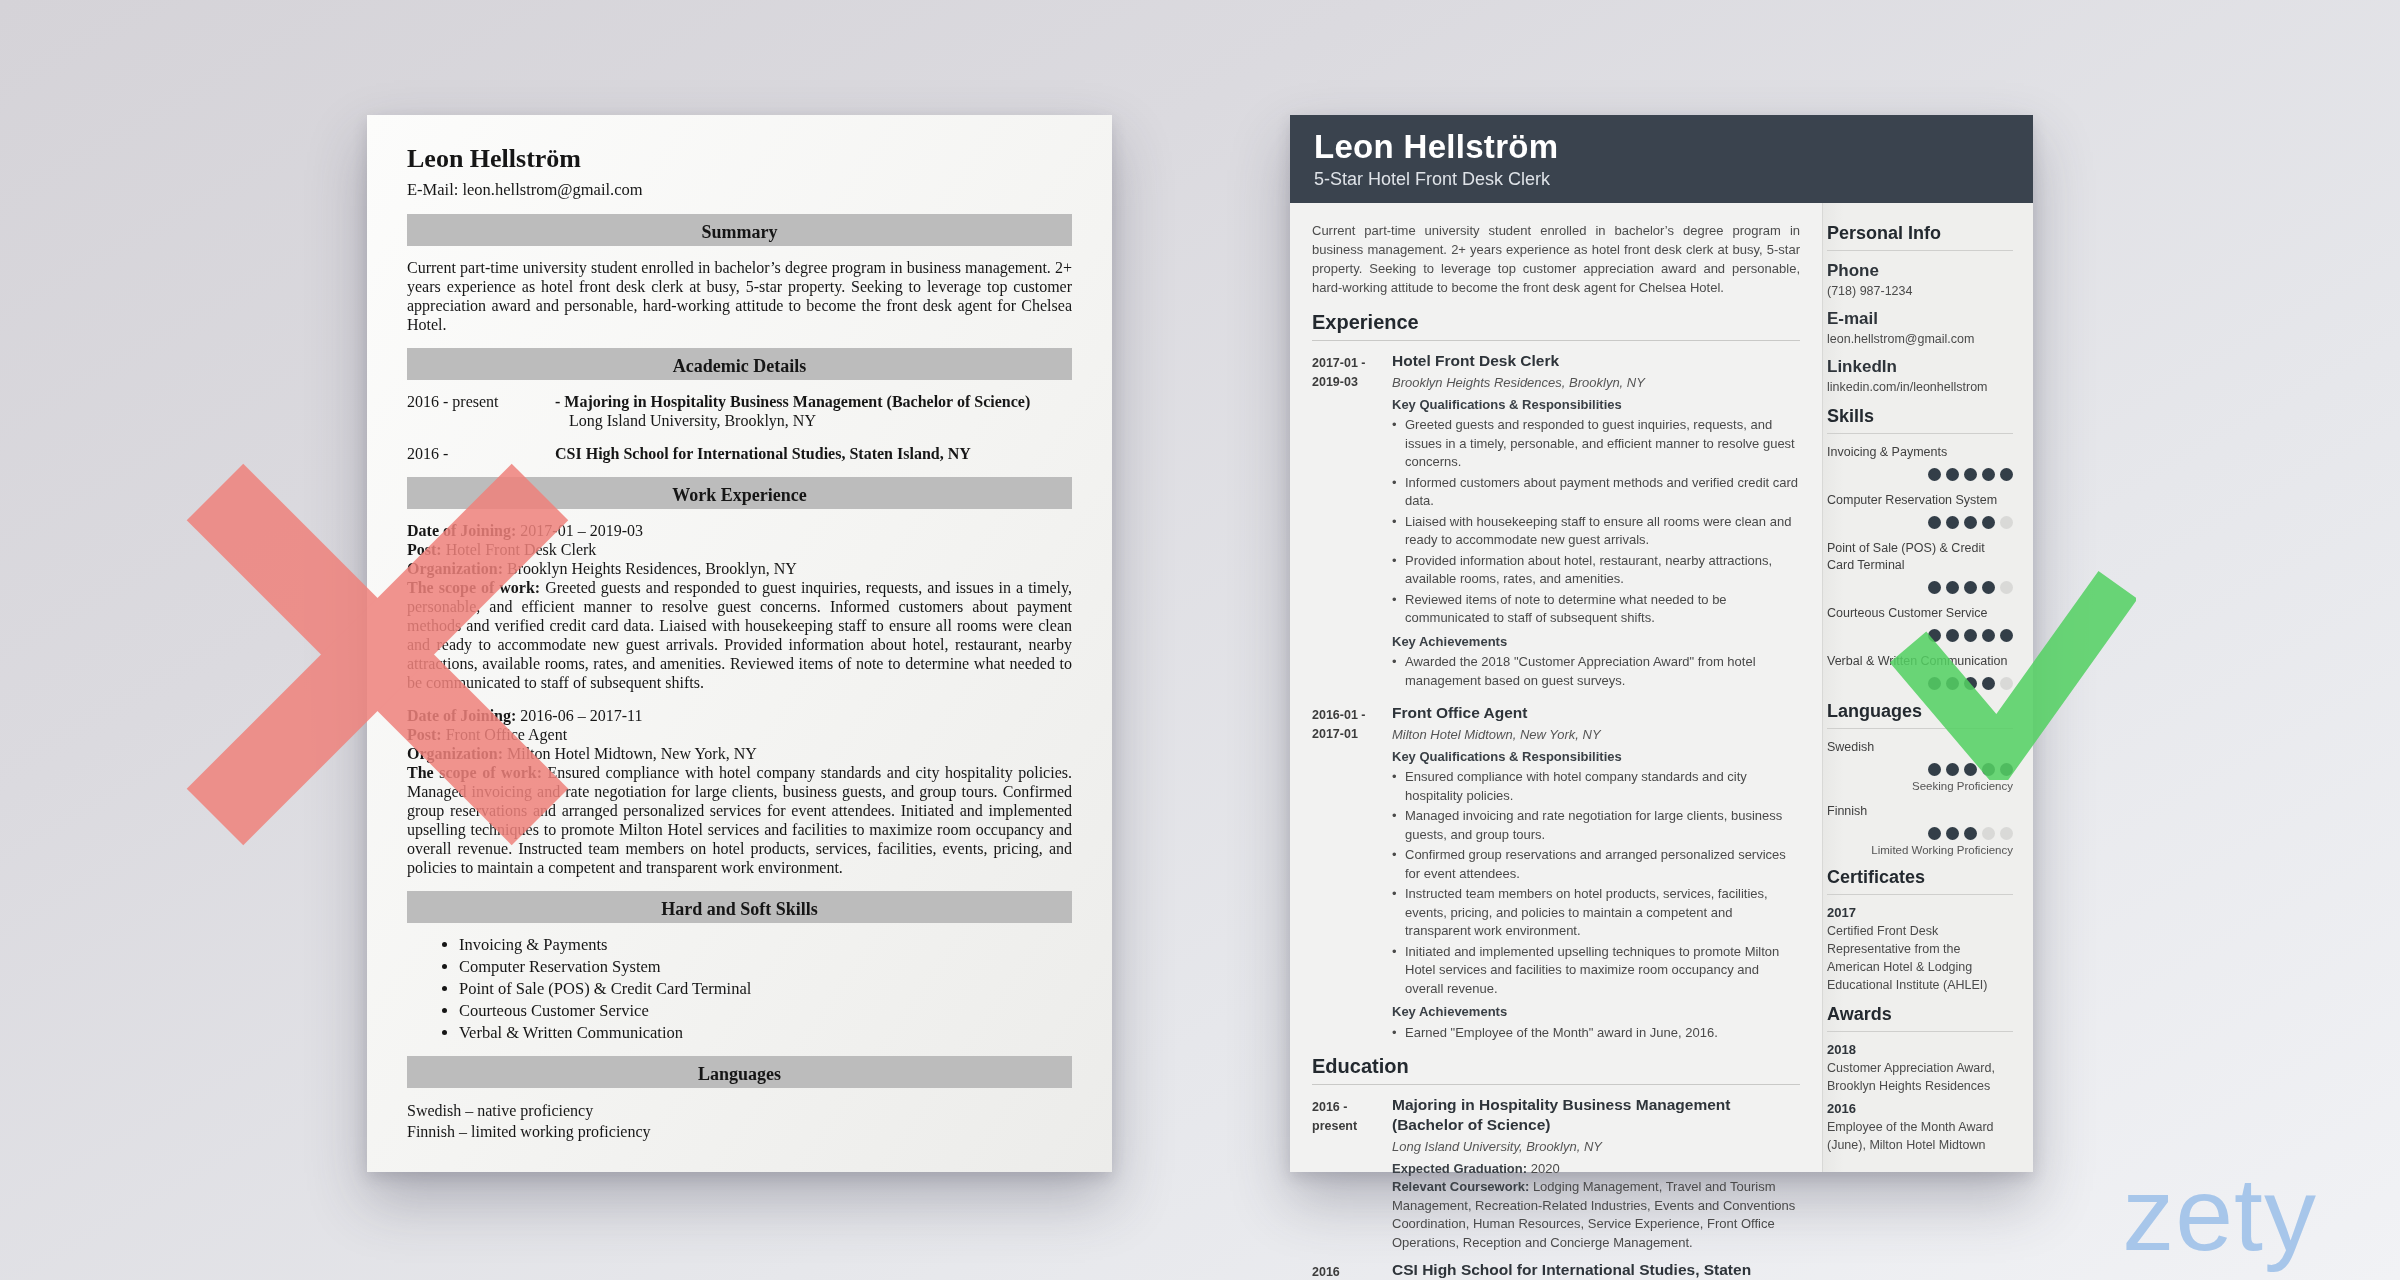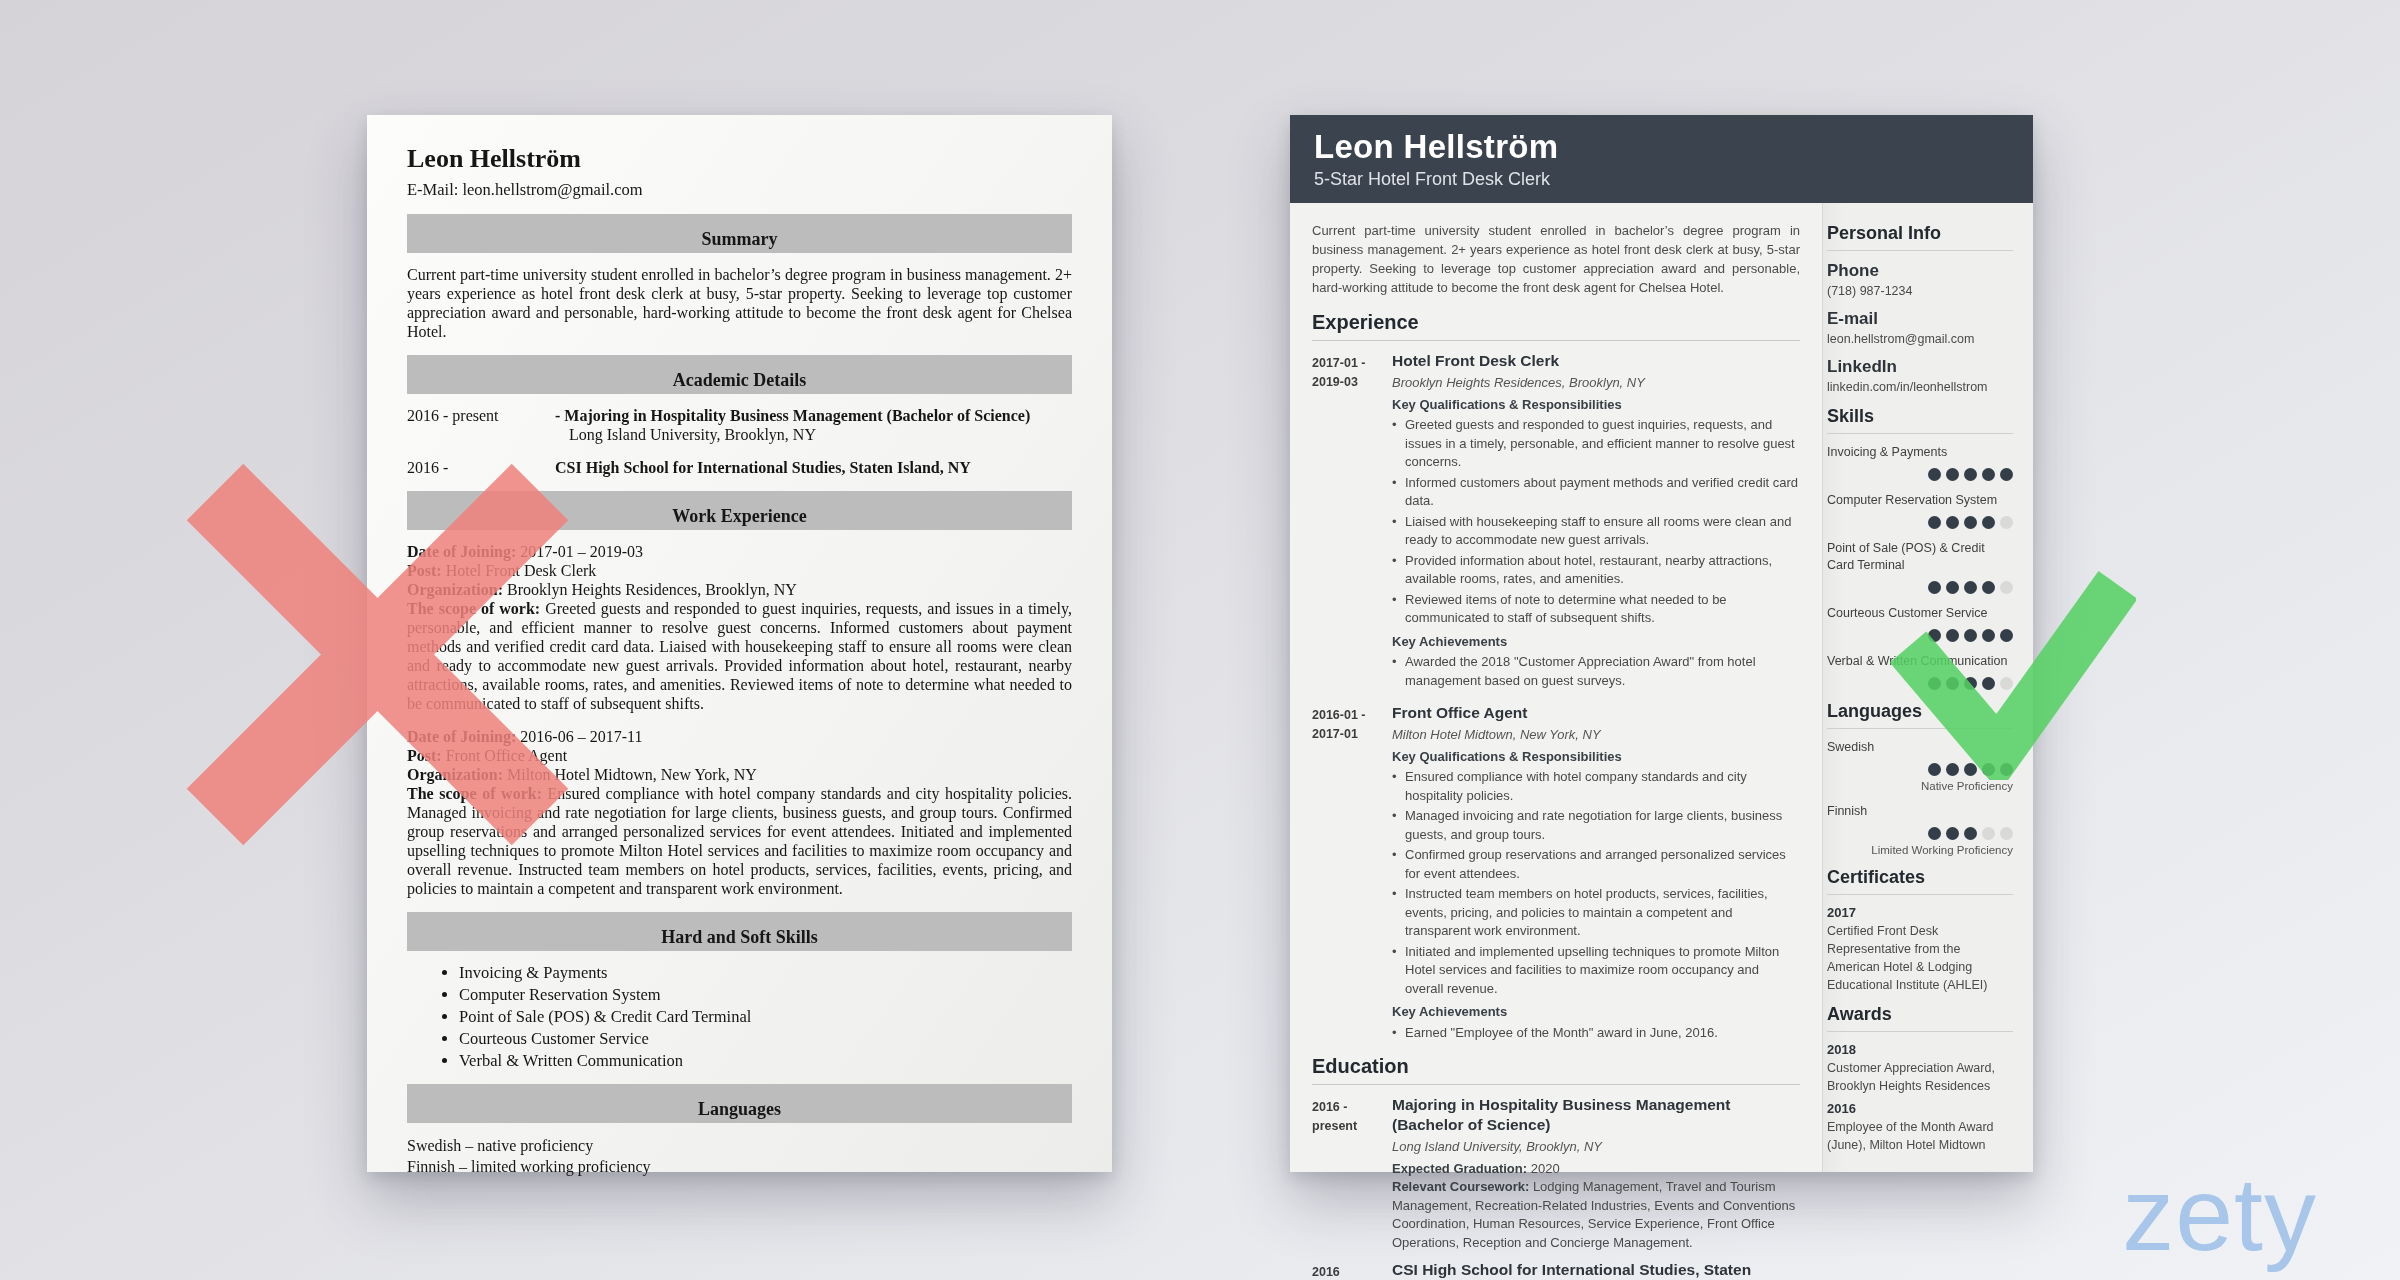--- a/index.html
+++ b/index.html
@@ -12,21 +12,21 @@
   .page-bad{
     position:absolute;left:367px;top:115px;width:745px;height:1057px;box-sizing:border-box;
     padding:30px 40px;background:linear-gradient(125deg,#fcfcfb 0%,#f4f4f2 55%,#ececea 100%);
     box-shadow:0 28px 55px rgba(55,55,75,.30),0 6px 14px rgba(55,55,75,.16);
     font-family:"Liberation Serif",serif;color:#161616;font-size:16px;line-height:19px;
   }
   .bad-name{font-size:26px;font-weight:bold;margin:0 0 7px 0;line-height:28px;}
   .bad-contact{margin:0;font-size:16.5px;line-height:20px;}
   .bad-bar{
     background:#bcbcbc;text-align:center;font-weight:bold;font-size:18px;
-    padding:15px 0 4px 0;margin:14px 0 12px 0;line-height:20px;
+    padding:8px 0 4px 0;margin:14px 0 12px 0;line-height:20px;
   }
   .bad-p{margin:0 0 6px 0;text-align:justify;}
   .edu-row{display:flex;margin:0 0 14px 0;}
   .edu-dates{width:148px;flex:none;}
   .edu-body{flex:1;}
   .edu-title{font-weight:bold;}
   .edu-school{padding-left:14px;}
   .kv{margin:0;}
   .kv b{font-weight:bold;}
   .scope{margin:0 0 14px 0;text-align:justify;}
@@ -277,21 +277,21 @@
       <div class="side-h">Languages</div>
       <div class="skill">
         <div class="skill-name">Swedish</div>
         <div class="dots-row">
             <span class="dot filled"></span>
             <span class="dot filled"></span>
             <span class="dot filled"></span>
             <span class="dot filled"></span>
             <span class="dot filled"></span>
           </div>
-        <div class="lvl">Native Proficiency</div>
+        <div class="lvl">Seeking Proficiency</div>
       </div>
       <div class="skill">
         <div class="skill-name">Finnish</div>
         <div class="dots-row">
             <span class="dot filled"></span>
             <span class="dot filled"></span>
             <span class="dot filled"></span>
             <span class="dot"></span>
             <span class="dot"></span>
           </div>

